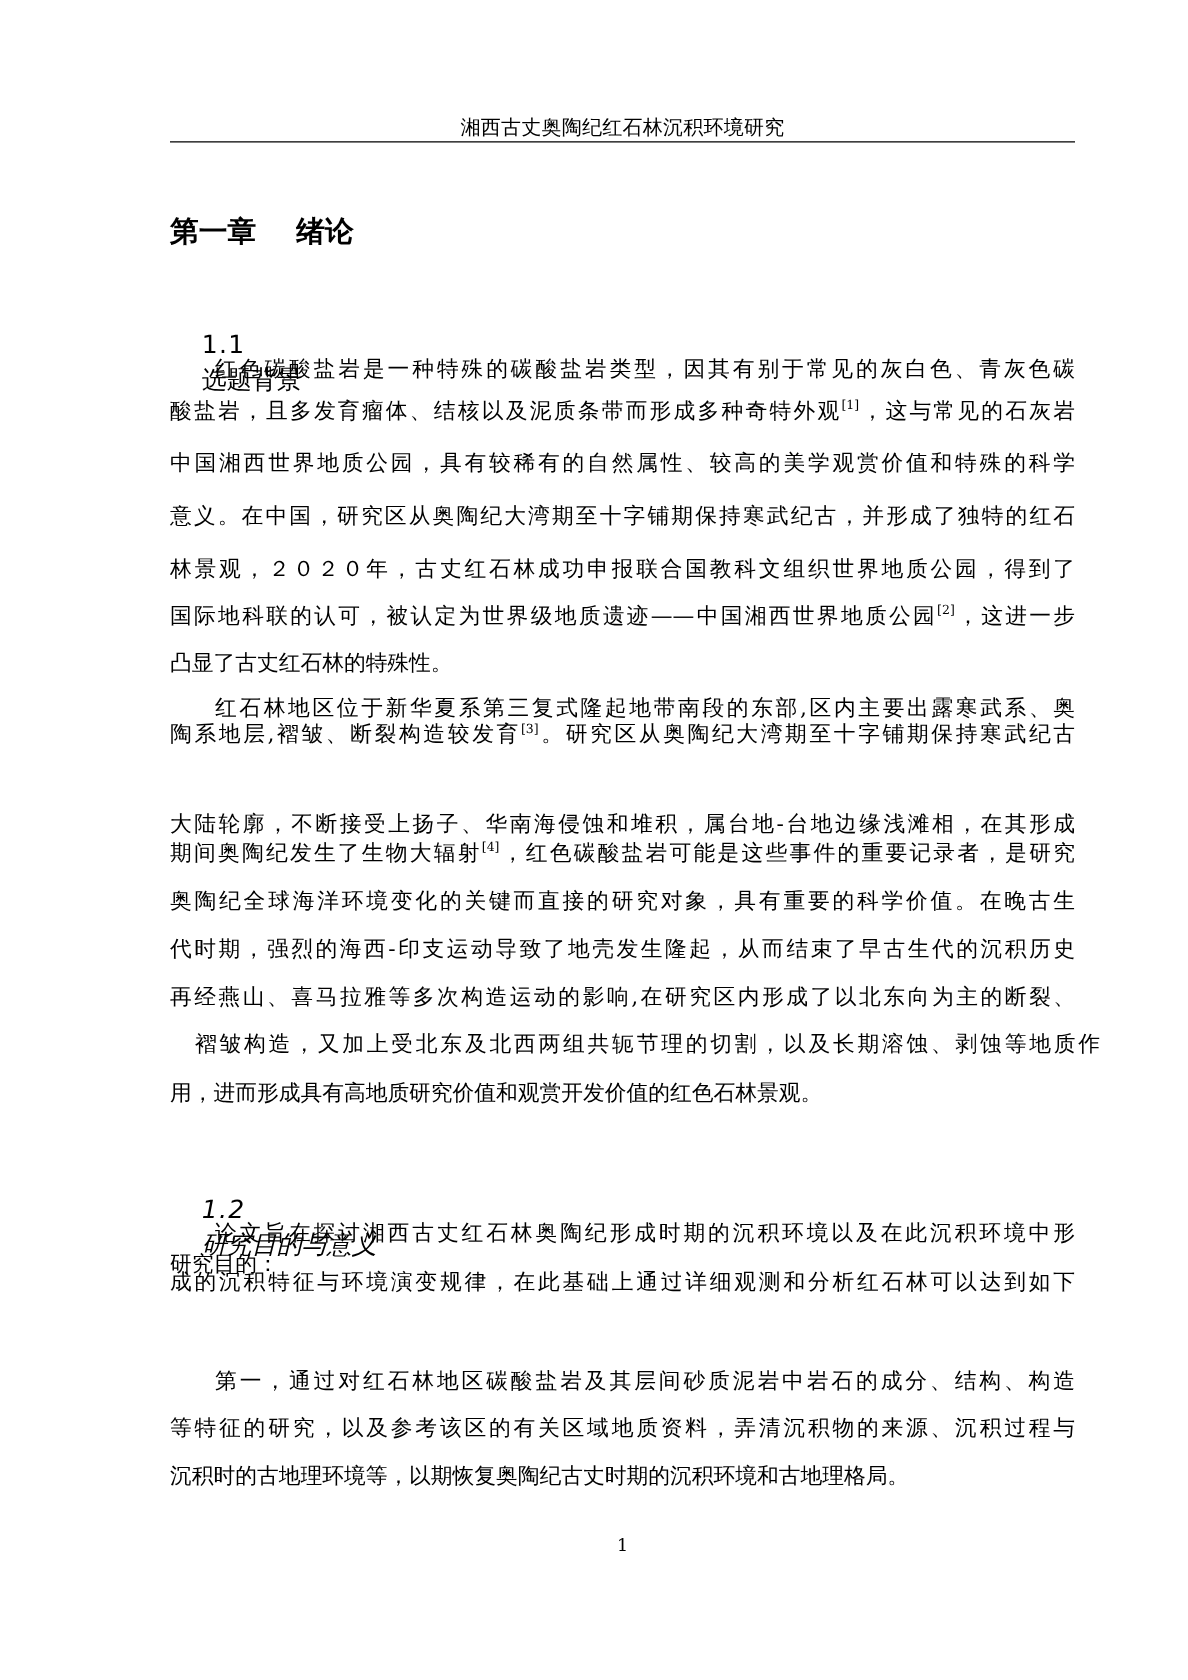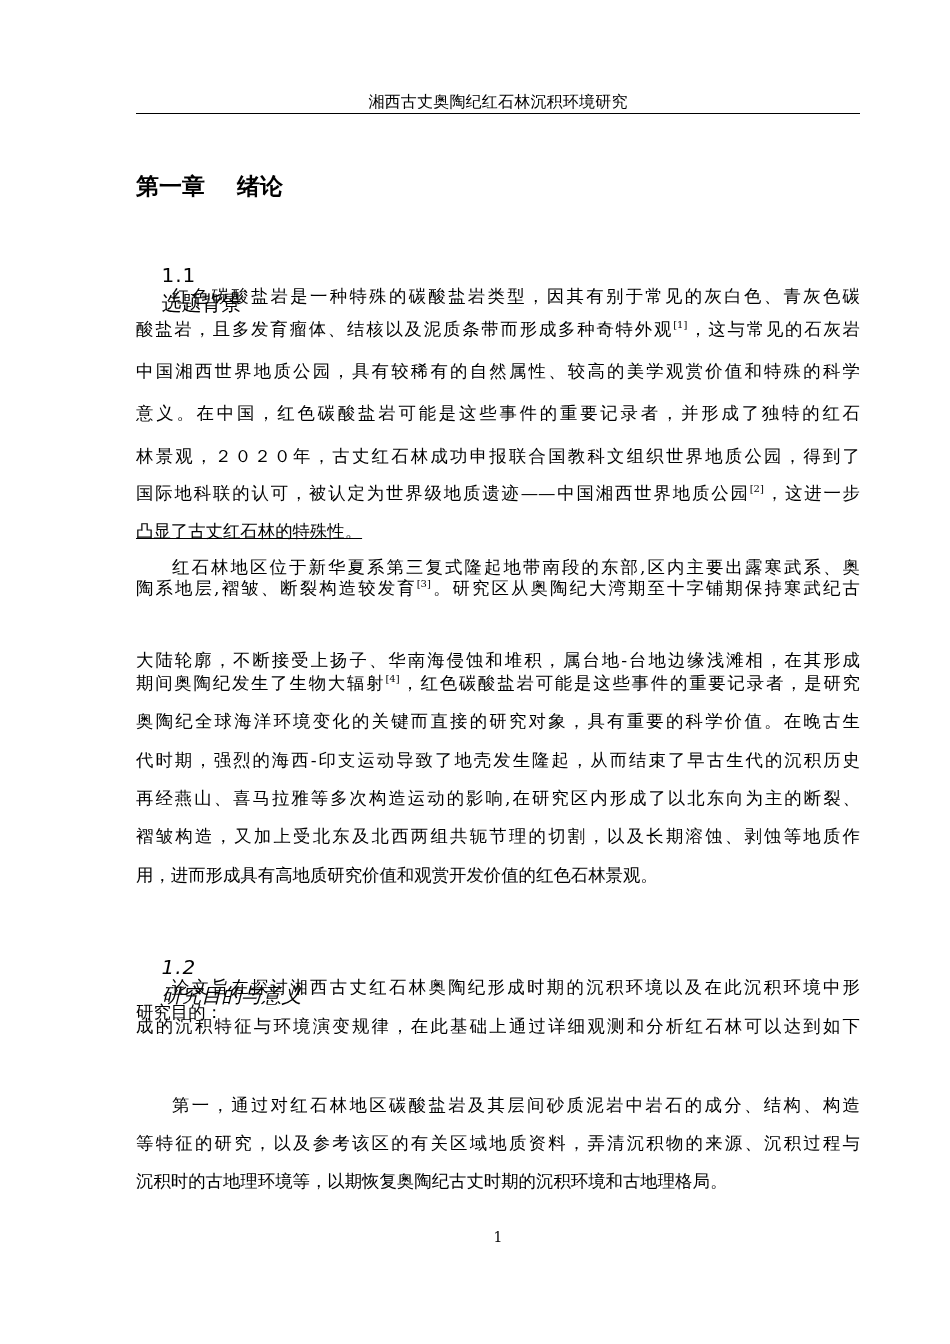--- a/index.html
+++ b/index.html
@@ -92,35 +92,35 @@
 
   <div class="section-heading" style="top:233px;">
     <span class="num">1.1</span>
     <span>选题背景</span>
   </div>
 
   <div>
     <div class="line indent" style="top:284px;">红色碳酸盐岩是一种特殊的碳酸盐岩类型，因其有别于常见的灰白色、青灰色碳</div>
     <div class="line" style="top:317px;"><span>酸盐岩，且多发育瘤体、结核以及泥质条带而形成多种奇特外观</span><sup>[1]</sup><span>，这与常见的石灰岩</span></div>
     <div class="line" style="top:359px;">中国湘西世界地质公园，具有较稀有的自然属性、较高的美学观赏价值和特殊的科学</div>
-    <div class="line" style="top:401px;">意义。在中国，红色碳酸盐岩可能是这些事件的重要记录者，并形成了独特的红石</div>
+    <div class="line" style="top:401px;">意义。在中国，研究区从奥陶纪大湾期至十字铺期保持寒武纪古，并形成了独特的红石</div>
     <div class="line" style="top:444px;">林景观，２０２０年，古丈红石林成功申报联合国教科文组织世界地质公园，得到了</div>
     <div class="line" style="top:481px;"><span>国际地科联的认可，被认定为世界级地质遗迹——中国湘西世界地质公园</span><sup>[2]</sup><span>，这进一步</span></div>
-    <div class="line last" style="top:519px;text-decoration:underline;">凸显了古丈红石林的特殊性。</div>
+    <div class="line last" style="top:519px;">凸显了古丈红石林的特殊性。</div>
   </div>
 
   <div>
     <div class="line indent" style="top:555px;">红石林地区位于新华夏系第三复式隆起地带南段的东部,区内主要出露寒武系、奥</div>
     <div class="line" style="top:564px;margin-top:12px;"><span>陶系地层,褶皱、断裂构造较发育</span><sup>[3]</sup><span>。研究区从奥陶纪大湾期至十字铺期保持寒武纪古</span></div>
     <div class="line" style="top:632px;margin-top:16px;">大陆轮廓，不断接受上扬子、华南海侵蚀和堆积，属台地-台地边缘浅滩相，在其形成</div>
     <div class="line" style="top:671px;"><span>期间奥陶纪发生了生物大辐射</span><sup>[4]</sup><span>，红色碳酸盐岩可能是这些事件的重要记录者，是研究</span></div>
     <div class="line" style="top:709px;">奥陶纪全球海洋环境变化的关键而直接的研究对象，具有重要的科学价值。在晚古生</div>
     <div class="line" style="top:748px;">代时期，强烈的海西-印支运动导致了地壳发生隆起，从而结束了早古生代的沉积历史</div>
     <div class="line" style="top:786px;">再经燕山、喜马拉雅等多次构造运动的影响,在研究区内形成了以北东向为主的断裂、</div>
-    <div class="line" style="top:824px;">褶皱构造，又加上受北东及北西两组共轭节理的切割，以及长期溶蚀、剥蚀等地质作</div>
+    <div class="line" style="top:824px;margin-left:20px;">褶皱构造，又加上受北东及北西两组共轭节理的切割，以及长期溶蚀、剥蚀等地质作</div>
     <div class="line last" style="top:863px;">用，进而形成具有高地质研究价值和观赏开发价值的红色石林景观。</div>
   </div>
 
   <div class="section-heading" style="top:925px;font-style:italic;">
     <span class="num">1.2</span>
     <span>研究目的与意义</span>
   </div>
 
   <div>
     <div class="line indent" style="top:975px;">论文旨在探讨湘西古丈红石林奥陶纪形成时期的沉积环境以及在此沉积环境中形</div>

